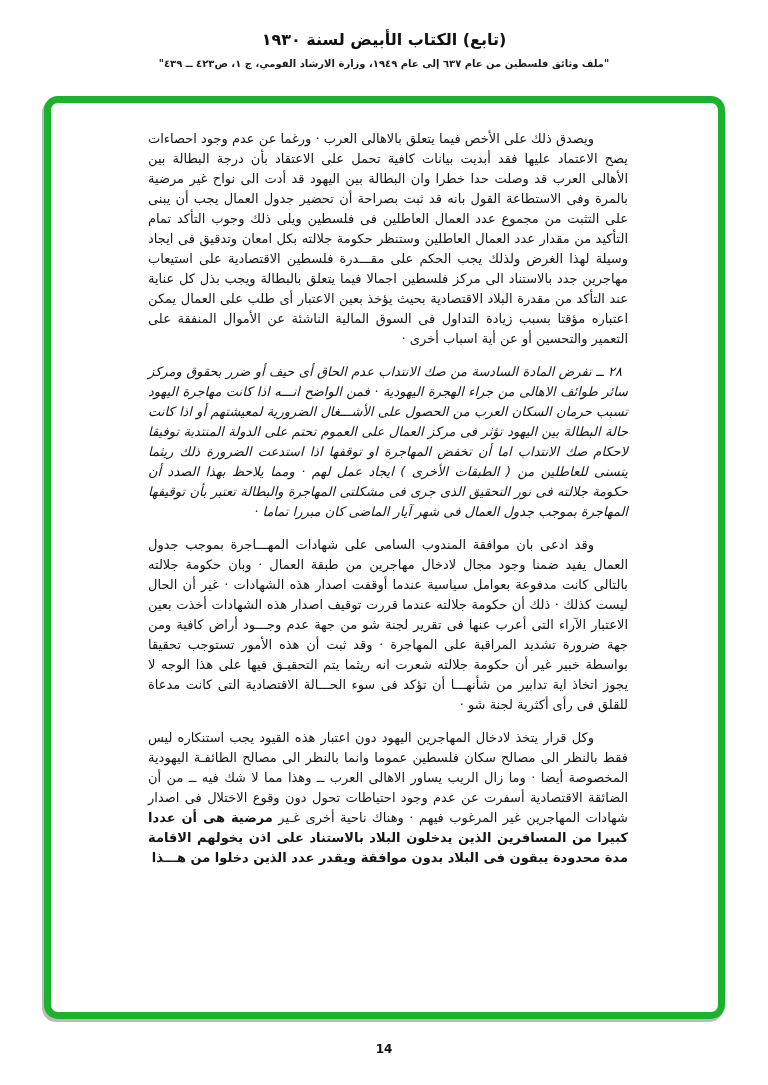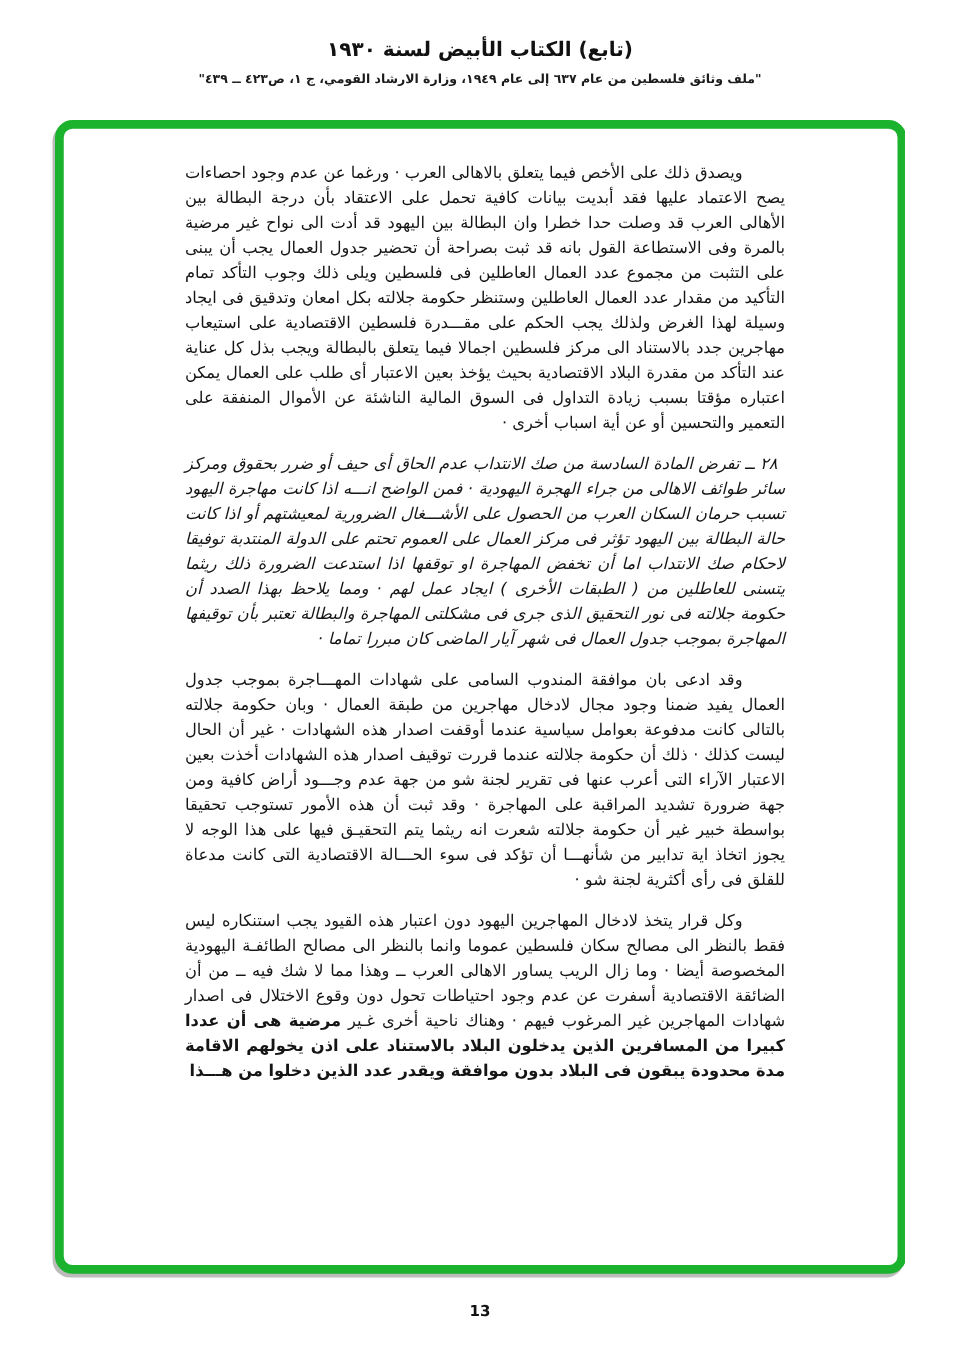--- a/index.html
+++ b/index.html
@@ -8,20 +8,21 @@
     background: #ffffff;
     font-family: "DejaVu Sans", sans-serif;
   }
   .page {
     position: relative;
     width: 724px;
     height: 1085px;
     background: #ffffff;
     overflow: hidden;
     color: #141414;
+    padding-left: 27px;
   }
   
   .header {
     position: absolute;
     top: 30px;
     left: 0;
     width: 768px;
     text-align: center;
     direction: rtl;
   }
@@ -107,15 +108,15 @@
 
       <p class="no-indent">٢٨ ــ تفرض المادة السادسة من صك الانتداب عدم الحاق أى حيف أو ضرر بحقوق ومركز سائر طوائف الاهالى من جراء الهجرة اليهودية · فمن الواضح انـــه اذا كانت مهاجرة اليهود تسبب حرمان السكان العرب من الحصول على الأشـــغال الضرورية لمعيشتهم أو اذا كانت حالة البطالة بين اليهود تؤثر فى مركز العمال على العموم تحتم على الدولة المنتدبة توفيقا لاحكام صك الانتداب اما أن تخفض المهاجرة او توقفها اذا استدعت الضرورة ذلك ريثما يتسنى للعاطلين من ( الطبقات الأخرى ) ايجاد عمل لهم · ومما يلاحظ بهذا الصدد أن حكومة جلالته فى نور التحقيق الذى جرى فى مشكلتى المهاجرة والبطالة تعتبر بأن توقيفها المهاجرة بموجب جدول العمال فى شهر آيار الماضى كان مبررا تماما ·</p>
 
       <p class="indent">وقد ادعى بان موافقة المندوب السامى على شهادات المهـــاجرة بموجب جدول العمال يفيد ضمنا وجود مجال لادخال مهاجرين من طبقة العمال · وبان حكومة جلالته بالتالى كانت مدفوعة بعوامل سياسية عندما أوقفت اصدار هذه الشهادات · غير أن الحال ليست كذلك · ذلك أن حكومة جلالته عندما قررت توقيف اصدار هذه الشهادات أخذت بعين الاعتبار الآراء التى أعرب عنها فى تقرير لجنة شو من جهة عدم وجـــود أراض كافية ومن جهة ضرورة تشديد المراقبة على المهاجرة · وقد ثبت أن هذه الأمور تستوجب تحقيقا بواسطة خبير غير أن حكومة جلالته شعرت انه ريثما يتم التحقيـق فيها على هذا الوجه لا يجوز اتخاذ اية تدابير من شأنهـــا أن تؤكد فى سوء الحـــالة الاقتصادية التى كانت مدعاة للقلق فى رأى أكثرية لجنة شو ·</p>
 
       <p class="indent"><span>وكل قرار يتخذ لادخال المهاجرين اليهود دون اعتبار هذه القيود يجب استنكاره ليس فقط بالنظر الى مصالح سكان فلسطين عموما وانما بالنظر الى مصالح الطائفـة اليهودية المخصوصة أيضا · وما زال الريب يساور الاهالى العرب ــ وهذا مما لا شك فيه ــ من أن الضائقة الاقتصادية أسفرت عن عدم وجود احتياطات تحول دون وقوع الاختلال فى اصدار شهادات المهاجرين غير المرغوب فيهم · وهناك ناحية أخرى غـير </span><span class="bold-tail">مرضية هى أن عددا كبيرا من المسافرين الذين يدخلون البلاد بالاستناد على اذن يخولهم الاقامة مدة محدودة يبقون فى البلاد بدون موافقة ويقدر عدد الذين دخلوا من هـــذا</span></p>
 
     </div>
   </div>
 
-  <div class="page-number">13</div>
+  <div class="page-number">14</div>
 
 </div>
 
 </body></html>

